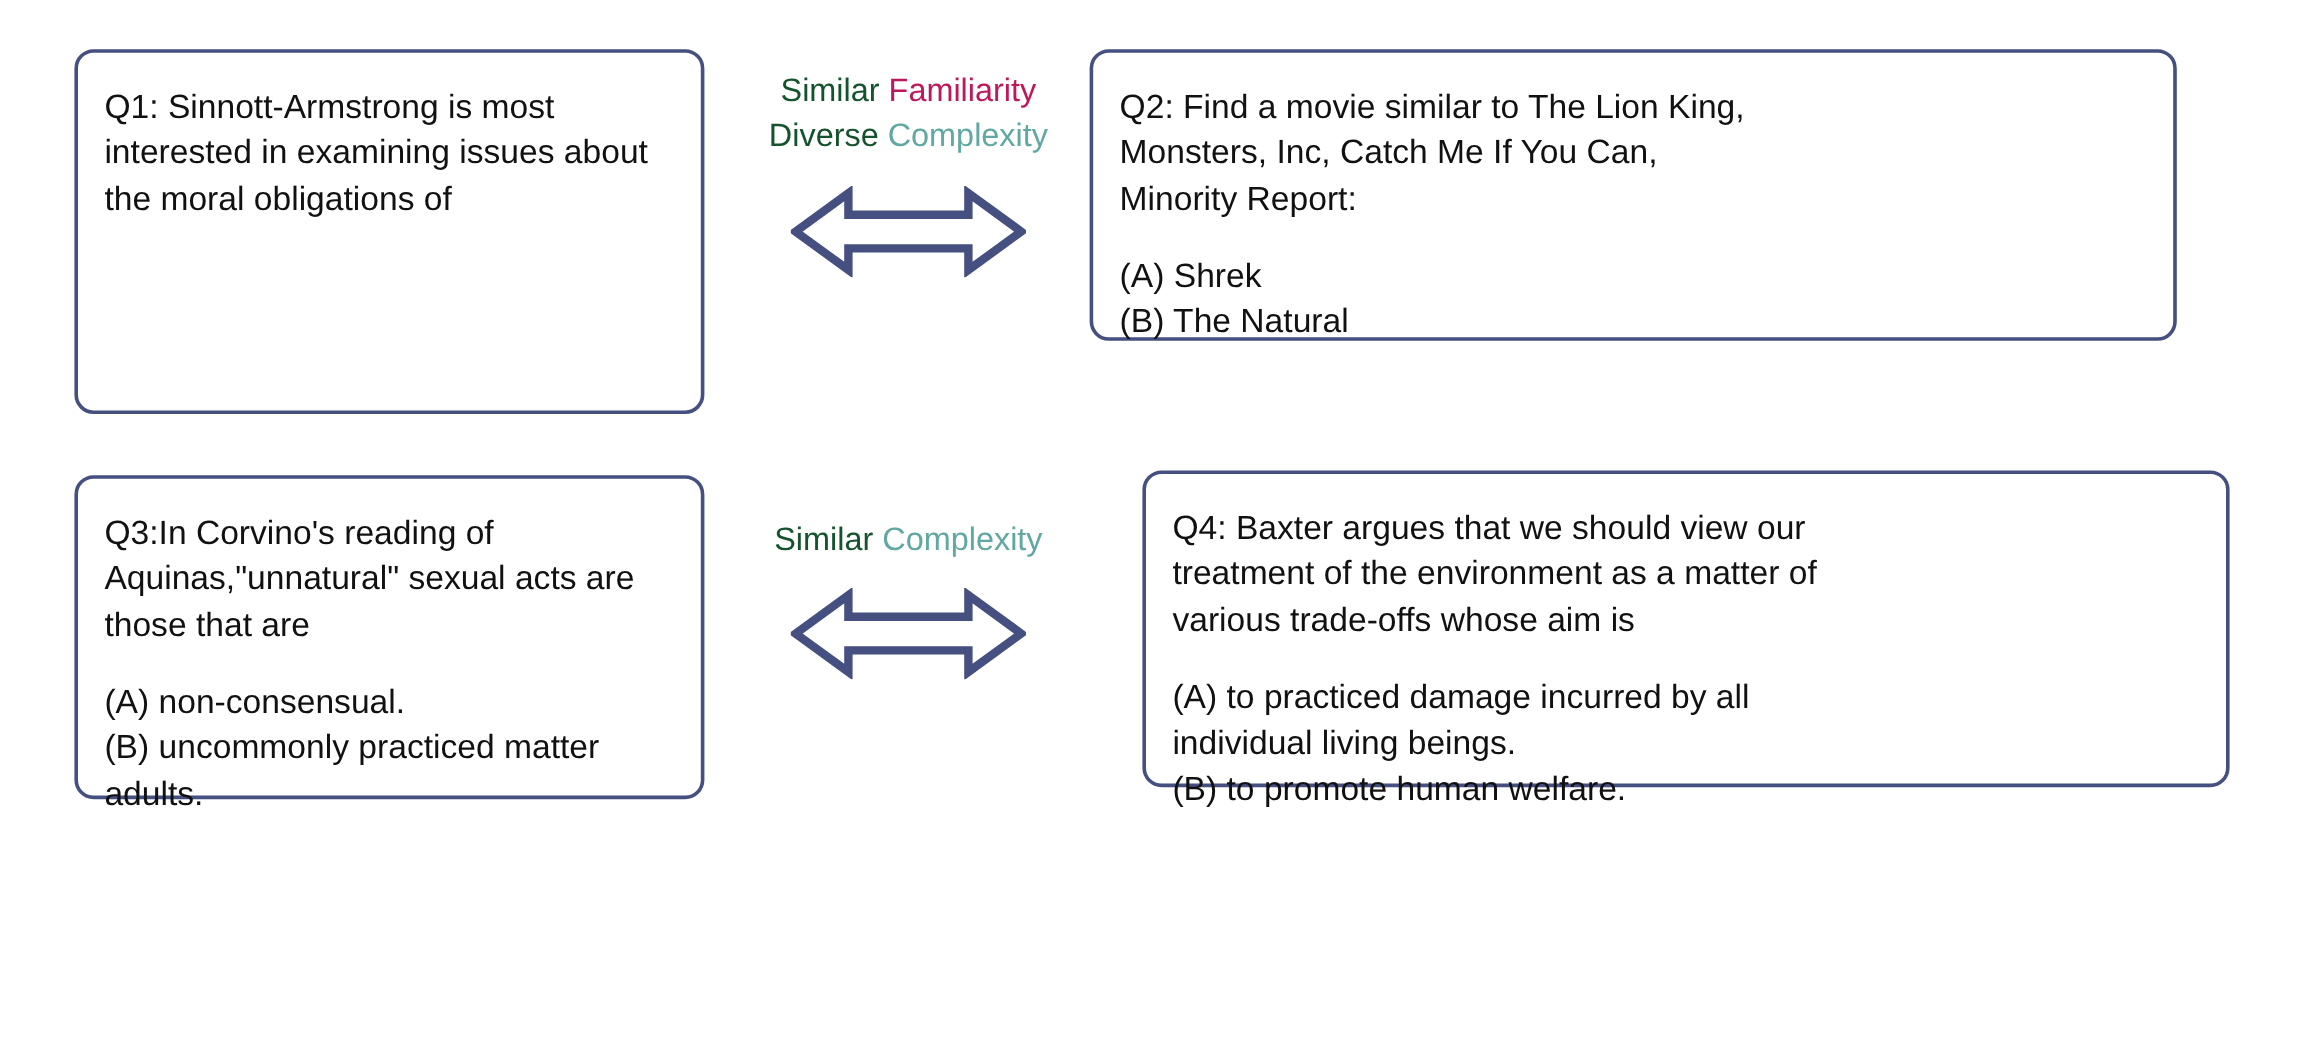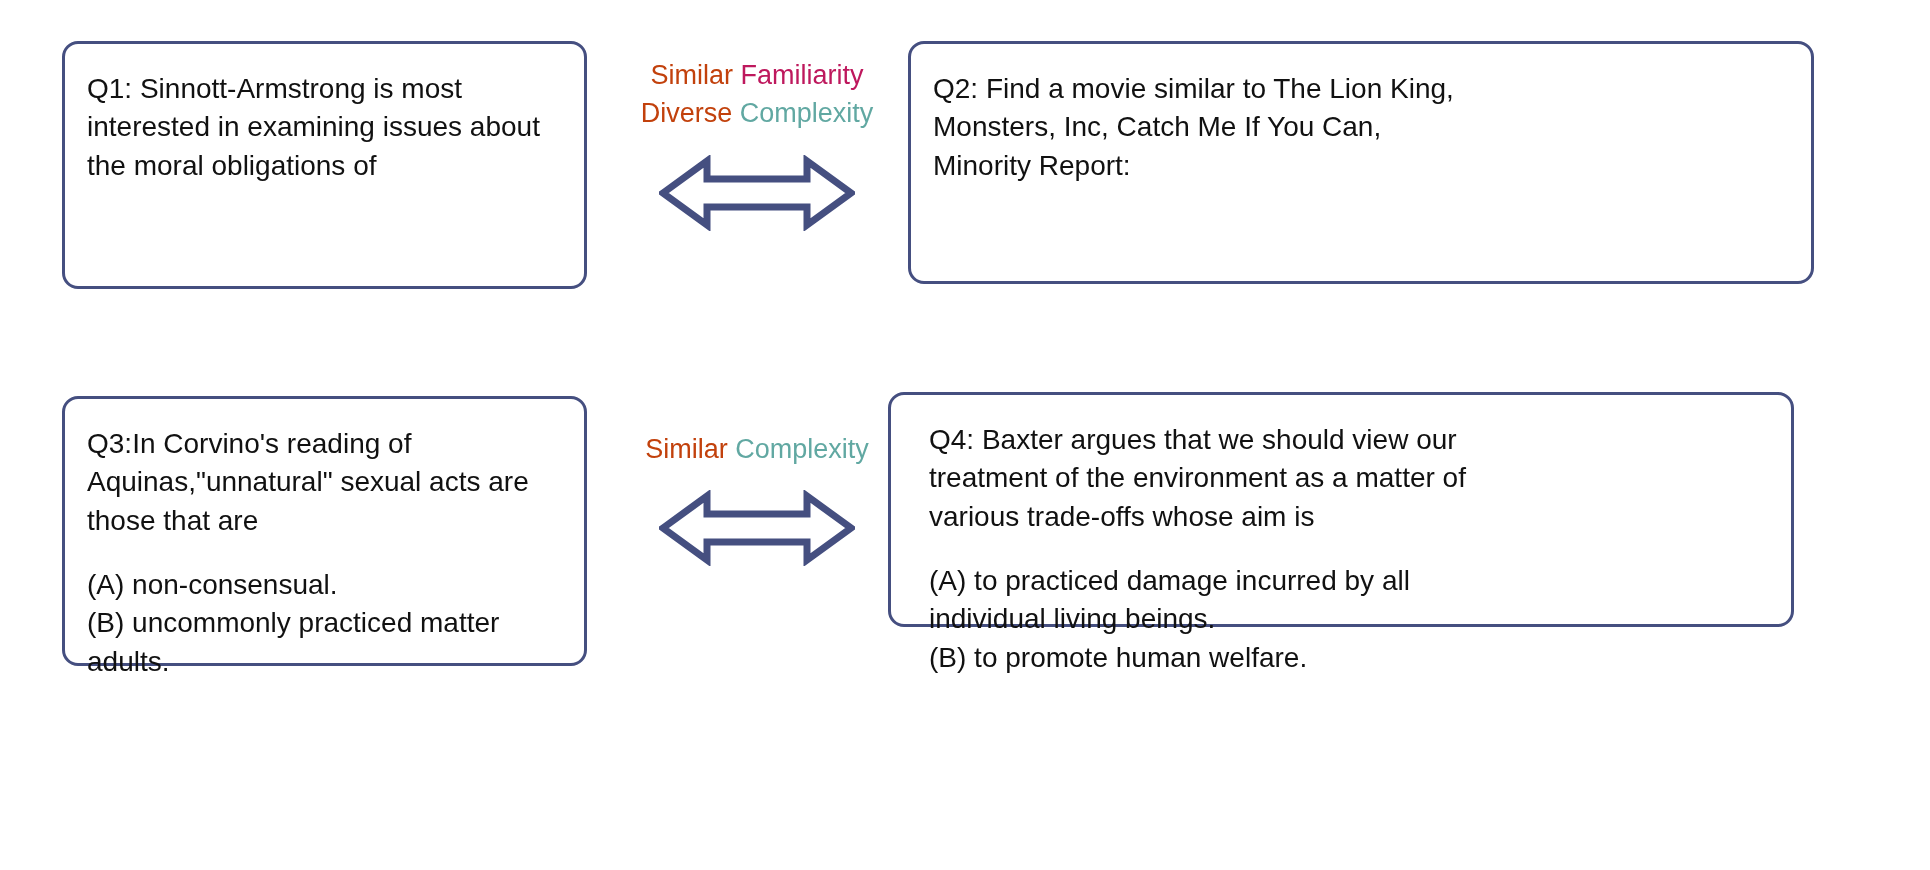--- a/index.html
+++ b/index.html
@@ -37,42 +37,42 @@
     font-size: 28px;
     line-height: 1.37;
     color: #111111;
     white-space: pre-wrap;
   }
   .qgap {
     height: 26px;
   }
 
   
-  #box-q1 { left: 62px;  top: 41px;  width: 525px; height: 248px; }
+  #box-q1 { left: 62px;  top: 41px;  width: 525px; height: 304px; }
   #box-q3 { left: 62px;  top: 396px; width: 525px; height: 270px; }
   
   #box-q2 { left: 908px; top: 41px;  width: 906px; height: 243px; }
-  #box-q4 { left: 888px; top: 392px; width: 906px; height: 235px; padding-left: 16px; }
+  #box-q4 { left: 952px; top: 392px; width: 906px; height: 264px; }
 
   
   .center-block {
     position: absolute;
     width: 330px;
     text-align: center;
   }
   #center-top    { left: 592px; top: 56px; }
   #center-bottom { left: 592px; top: 430px; }
 
   .cmp-line {
     font-size: 27px;
     line-height: 1.42;
     color: #111111;
     white-space: nowrap;
   }
-  .cmp-qualifier { color: #c2410c; }
+  .cmp-qualifier { color: #14532d; }
   .cmp-dim-familiarity { color: #be185d; }
   .cmp-dim-complexity  { color: #61a8a2; }
 
   .arrow-wrap {
     margin-top: 22px;
     display: flex;
     justify-content: center;
     align-items: center;
   }
   .arrow-wrap svg { display: block; }
@@ -106,20 +106,22 @@
       </svg>
     </div>
   </div>
 
   <div class="qbox" id="box-q2">
     <div class="qbox-inner">
       <div class="qline">Q2: Find a movie similar to The Lion King,
 Monsters, Inc, Catch Me If You Can,
 Minority Report:</div>
       <div class="qgap"></div>
+      <div class="qline">(A) Shrek
+(B) The Natural</div>
     </div>
   </div>
 
   <div class="qbox" id="box-q3">
     <div class="qbox-inner">
       <div class="qline">Q3:In Corvino's reading of
 Aquinas,"unnatural" sexual acts are
 those that are</div>
       <div class="qgap"></div>
       <div class="qline">(A) non-consensual.

